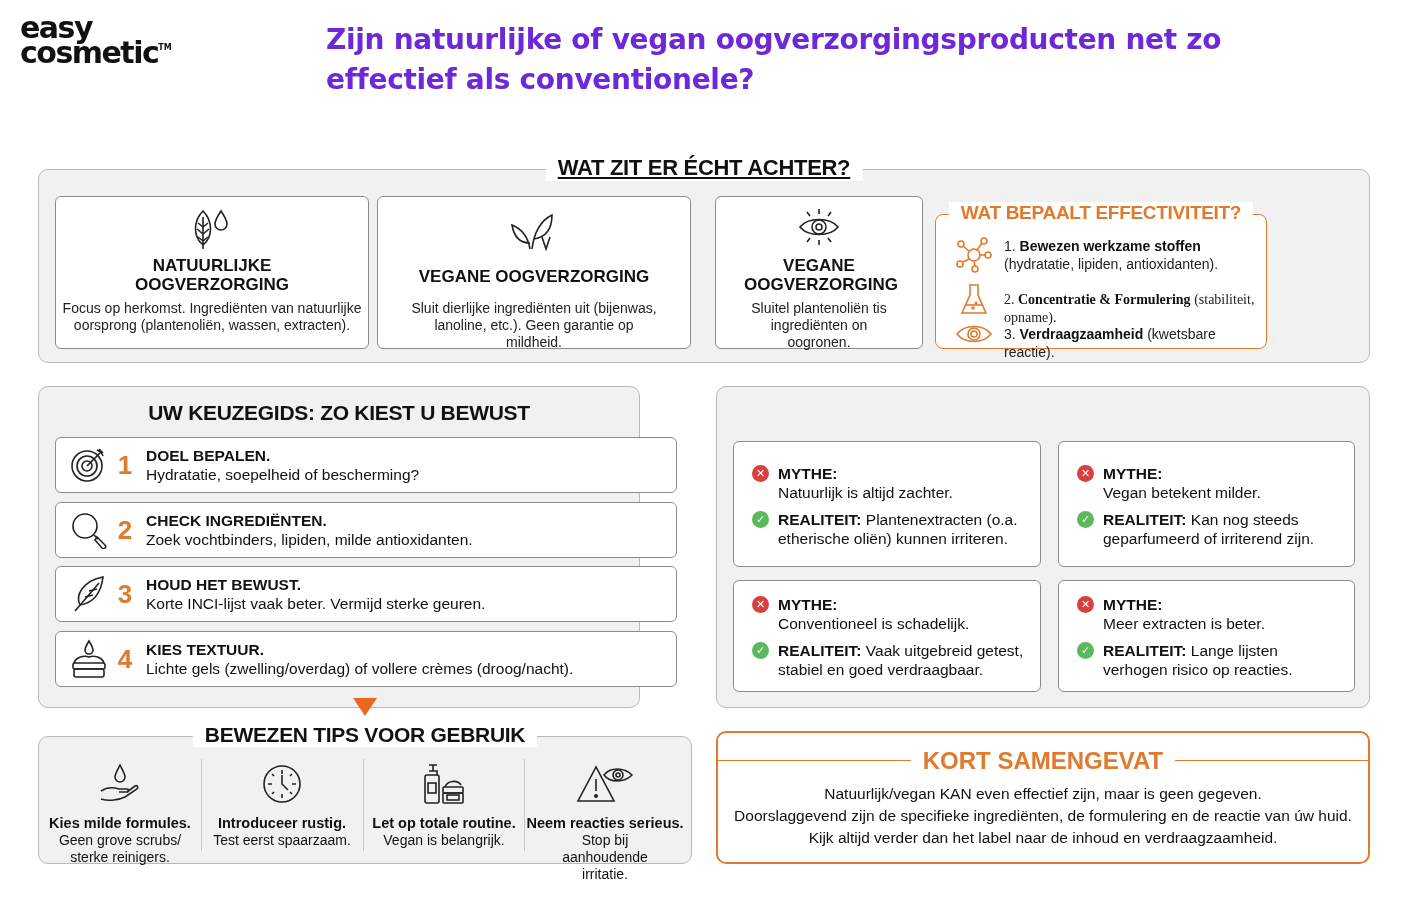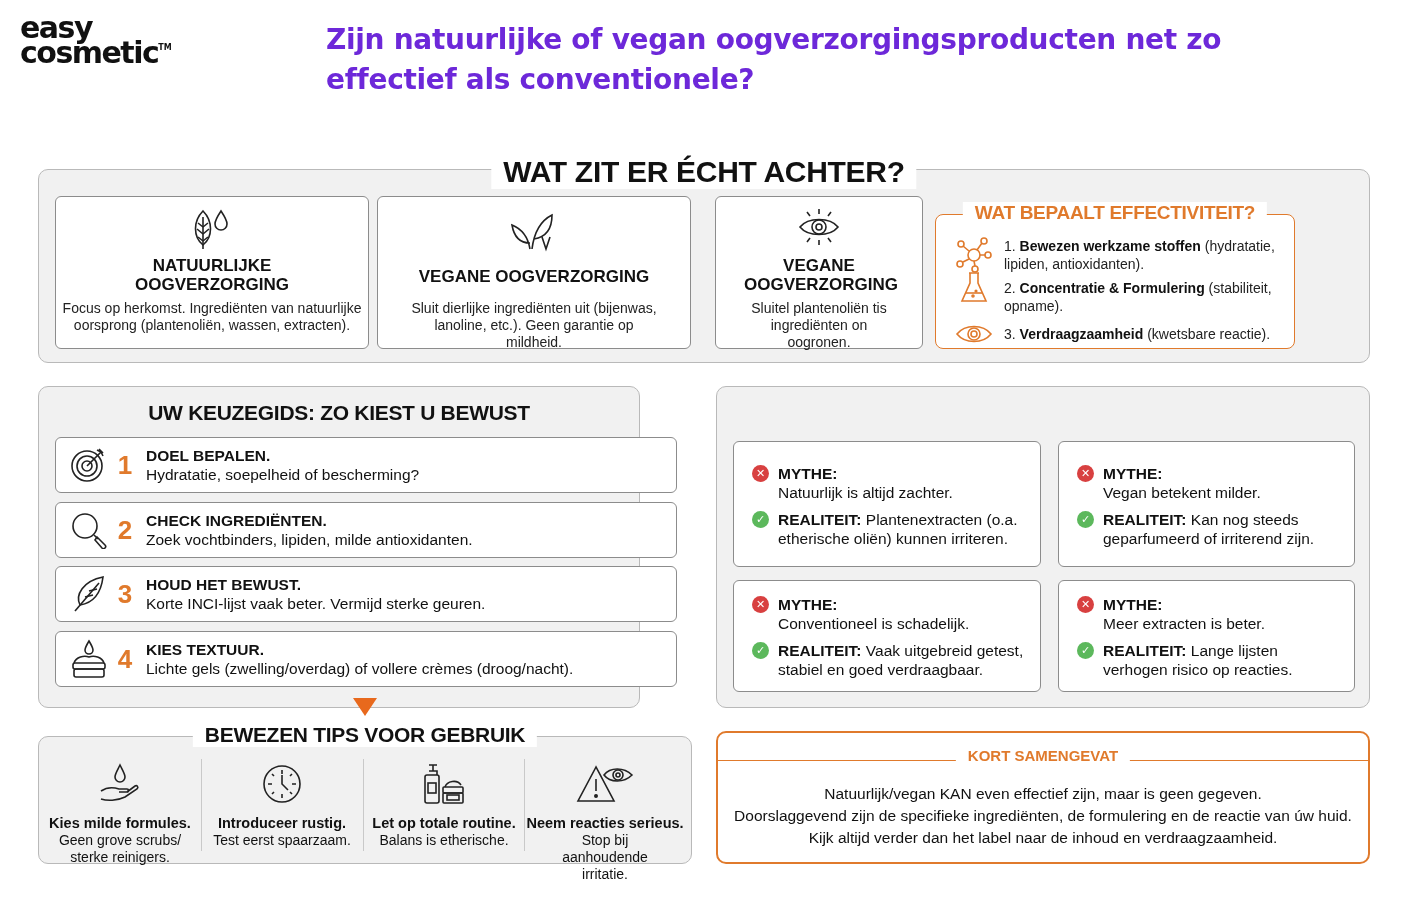--- a/index.html
+++ b/index.html
@@ -51,37 +51,37 @@
 
   
   .tip { position: absolute; top: 18px; width: 160px; text-align: center; font-size: 14px; line-height: 17px; }
   .tip .icon { height: 58px; display: flex; align-items: center; justify-content: center; }
   .tip .t { font-weight: bold; font-size: 14.5px; margin-top: 2px; }
   .tip-sep { position: absolute; top: 22px; bottom: 12px; width: 1px; background: #c9c9c9; }
 
   
   .summary { position: absolute; left: 716px; top: 731px; width: 654px; height: 133px; border: 2.5px solid #e07a2c; border-radius: 10px; background: #fff; }
   .summary .rule { position: absolute; left: 0; right: 0; top: 27px; height: 1px; background: #e07a2c; }
-  .summary .stitle { position: absolute; top: 14px; left: 50%; transform: translateX(-50%); background: #fff; padding: 0 12px; color: #e07a2c; font-weight: bold; font-size: 15px; white-space: nowrap; }
+  .summary .stitle { position: absolute; top: 14px; left: 50%; transform: translateX(-50%); background: #fff; padding: 0 12px; color: #e07a2c; font-weight: bold; font-size: 24px; white-space: nowrap; }
   .summary .sbody { position: absolute; left: 0; right: 0; top: 50px; text-align: center; font-size: 15.5px; line-height: 22px; color: #111; }
 
   svg { display: block; }
 </style>
 </head>
 <body>
 
 <div class="logo">
   <span class="l1">easy</span>
   <span class="l2"><span>cosmetic</span><span class="tm">TM</span></span>
 </div>
 
 <h1 class="page-title">Zijn natuurlijke of vegan oogverzorgingsproducten net zo effectief als conventionele?</h1>
 
 <div class="panel" style="left:38px; top:169px; width:1332px; height:194px;">
-  <div class="legend-title" style="top:-15px; font-size:30px;">WAT ZIT ER ÉCHT ACHTER?</div>
+  <div class="legend-title" style="top:-15px; font-size:22px;text-decoration:underline;">WAT ZIT ER ÉCHT ACHTER?</div>
 
   <div class="card cat-card" style="left:16px; top:26px; width:314px; height:153px;">
     <div class="icon" style="top:10px;">
       <svg width="50" height="44" viewBox="0 0 50 44" fill="none" stroke="#222" stroke-width="1.6">
         <path d="M16 4 C6 14 6 30 16 38 C26 30 26 14 16 4 Z"></path>
         <path d="M16 10 V42"></path>
           <path d="M16 20 L11 16 M16 20 L21 16 M16 27 L10 22 M16 27 L22 22 M16 34 L11 30 M16 34 L21 30"></path>
         <path d="M34 4 C30 10 28 14 28 17 A6 6 0 0 0 40 17 C40 14 38 10 34 4 Z"></path>
       </svg>
     </div>
@@ -107,37 +107,37 @@
         <path d="M23 2 V7 M11 5 L14 9 M35 5 L32 9 M11 35 L14 31 M35 35 L32 31 M23 33 V38"></path>
         <path d="M4 20 C12 10 34 10 42 20 C34 30 12 30 4 20 Z"></path>
         <circle cx="23" cy="20" r="7"></circle>
           <circle cx="23" cy="20" r="3"></circle>
       </svg>
     </div>
     <div class="title" style="top:59px; padding:0 28px;">VEGANE OOGVERZORGING</div>
     <div class="desc" style="top:103px; padding:0 18px;">Sluitel plantenoliën tis ingrediënten on oogronen.</div>
   </div>
 
-  <div class="effect-box" style="left:896px; top:44px; width:360px; height:135px;">
+  <div class="effect-box" style="left:896px; top:44px; width:332px; height:135px;">
     <div class="legend-title" style="top:-13px;">WAT BEPAALT EFFECTIVITEIT?</div>
     <div class="effect-row" style="top:22px;">
       <span class="icon">
         <svg width="38" height="36" viewBox="0 0 38 36" fill="none" stroke="#e07a2c" stroke-width="1.6">
           <circle cx="19" cy="18" r="6"></circle>
             <circle cx="6" cy="7" r="3"></circle>
             <circle cx="29" cy="4" r="3"></circle>
             <circle cx="33" cy="18" r="3"></circle>
             <circle cx="5" cy="27" r="3"></circle>
             <circle cx="20" cy="32" r="3"></circle>
           <path d="M8 9 L14 14 M27 6 L22 13 M25 18 L30 18 M14 22 L8 25 M19 24 L20 29"></path>
         </svg>
       </span>
       <span class="txt"><span>1.</span> <b>Bewezen werkzame stoffen</b><span> (hydratatie, lipiden, antioxidanten).</span></span>
     </div>
-    <div class="effect-row" style="top:56px;">
+    <div class="effect-row" style="top:68px;font-family:Liberation Serif, serif;">
       <span class="icon">
         <svg width="30" height="34" viewBox="0 0 30 34" fill="none" stroke="#e07a2c" stroke-width="1.6">
           <path d="M10 2 H20 M11 2 V12 L3 30 H27 L19 12 V2"></path>
             <path d="M7 22 H23"></path>
             <circle cx="14" cy="25" r="1"></circle>
             <circle cx="17" cy="20" r="0.8"></circle>
         </svg>
       </span>
       <span class="txt" style="padding-top:8px;"><span>2.</span> <b>Concentratie &amp; Formulering</b><span> (stabiliteit, opname).</span></span>
     </div>
@@ -292,21 +292,21 @@
         <path d="M8 2 H16 M12 2 V8 M8 8 H16 V12"></path>
         <rect x="4" y="12" width="14" height="28" rx="2"></rect>
           <rect x="7" y="20" width="8" height="10"></rect>
         <path d="M24 24 C26 18 36 16 40 22"></path>
         <rect x="22" y="24" width="20" height="6" rx="1"></rect>
           <rect x="22" y="30" width="20" height="10" rx="1"></rect>
           <rect x="26" y="32" width="12" height="5"></rect>
       </svg>
     </div>
     <div class="t">Let op totale routine.</div>
-    <div>Balans is etherische.</div>
+    <div>Vegan is belangrijk.</div>
   </div>
   <div class="tip-sep" style="left:485px;"></div>
 
   <div class="tip" style="left:486px;">
     <div class="icon">
       <svg width="58" height="42" viewBox="0 0 58 42" fill="none" stroke="#222" stroke-width="1.6">
         <path d="M20 4 L2 38 H38 Z"></path>
           <path d="M20 16 V28"></path>
           <circle cx="20" cy="33" r="1.2" fill="#222"></circle>
         <path d="M28 12 C34 4 48 4 56 12 C48 20 34 20 28 12 Z"></path>

